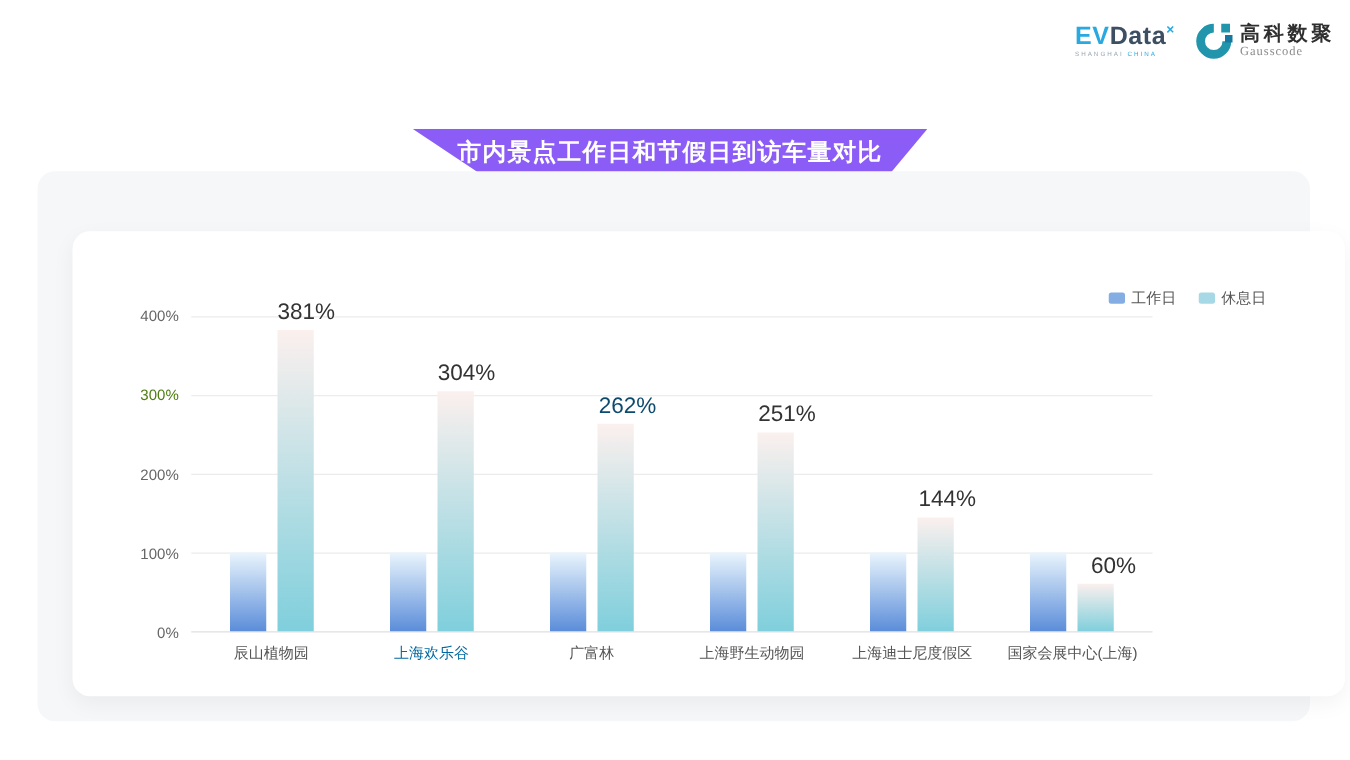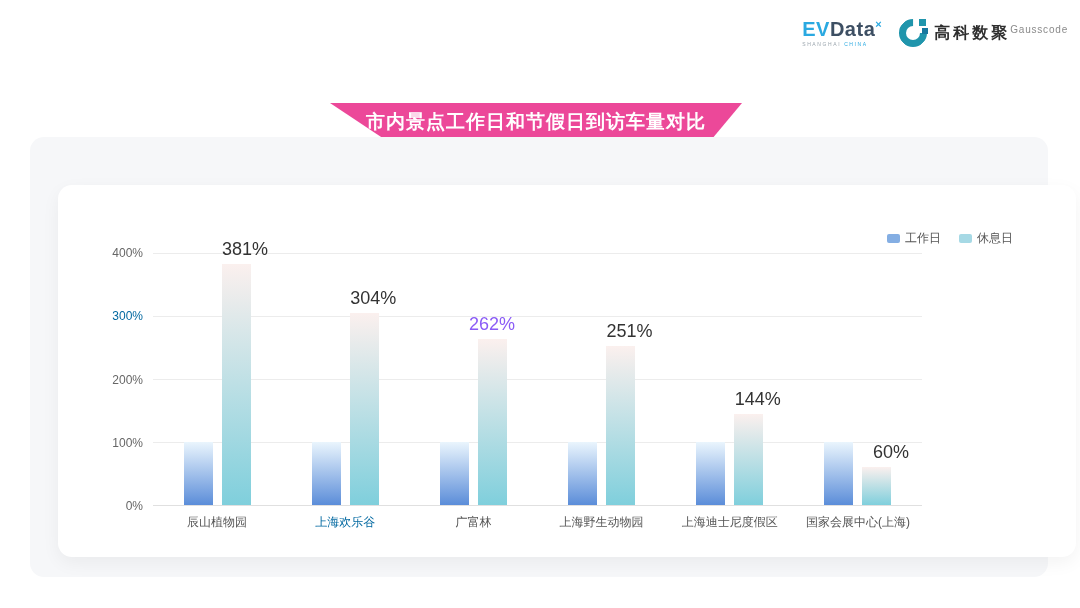--- a/index.html
+++ b/index.html
@@ -16,21 +16,21 @@
   .ev-line .ev { color:#2aa9e1; }
   .ev-line sup { color:#2aa9e1; font-size:11px; font-weight:bold; }
   .ev-sub { font-size:5px; color:#9aa5ad; letter-spacing:1.6px; margin-top:2px; }
   .ev-sub .cn { color:#2aa9e1; }
   .gausscode { display:flex; align-items:center; gap:6px; }
   .gc-icon { position:relative; width:30px; height:30px; }
   .gc-ring { position:absolute; left:1px; top:1px; width:28px; height:28px; border:7px solid #2095ac;
              border-radius:50%; border-top-color:transparent; transform:rotate(45deg); }
   .gc-sq1 { position:absolute; width:7px; height:7px; background:#2095ac; right:2px; top:1px; }
   .gc-sq2 { position:absolute; width:6px; height:6px; background:#17789f; right:0px; top:10px; }
-  .gc-text { display:flex; flex-direction:row; line-height:1.1; }
+  .gc-text { display:flex; flex-direction:column; line-height:1.1;font-family:Liberation Serif, serif; }
   .gc-cn { font-size:16px; font-weight:bold; color:#2f2f2f; letter-spacing:3px; }
   .gc-en { font-size:10px; color:#8a8a8a; letter-spacing:.8px; }
 
   
   .banner {
     position:absolute; left:330px; top:103px; width:412px; height:37px;
     clip-path:polygon(0 0, 100% 0, 92.5% 100%, 13.5% 100%);
     display:flex; align-items:center; justify-content:center;
     color:#fff; font-size:19px; font-weight:bold; letter-spacing:1px;
   }
@@ -71,21 +71,21 @@
         <div class="gc-sq1"></div>
         <div class="gc-sq2"></div>
       </div>
       <div class="gc-text">
         <span class="gc-cn">高科数聚</span>
         <span class="gc-en">Gausscode</span>
       </div>
     </div>
   </div>
 
-  <div class="banner" style="background: #ec4899;">
+  <div class="banner" style="background: #8b5cf6;">
     <span>市内景点工作日和节假日到访车量对比</span>
   </div>
 
   <div class="panel" style="background: rgb(246, 247, 249);">
     <div class="card">
       <div class="legend">
           <div class="legend-item">
             <span class="legend-swatch" style="background: rgb(132, 174, 227);"></span>
             <span>工作日</span>
           </div>
@@ -94,34 +94,34 @@
             <span>休息日</span>
           </div>
         </div>
       <div class="plot">
           <div class="ytick" style="top: 246px; color: rgb(102, 102, 102);">0%</div>
           <div class="gridline" style="top: 189.25px; background: rgb(236, 236, 236);"></div>
           <div class="ytick" style="top: 182.75px; color: rgb(102, 102, 102);">100%</div>
           <div class="gridline" style="top: 126px; background: rgb(236, 236, 236);"></div>
           <div class="ytick" style="top: 119.5px; color: rgb(102, 102, 102);">200%</div>
           <div class="gridline" style="top: 62.75px; background: rgb(236, 236, 236);"></div>
-          <div class="ytick" style="top: 56.25px; color: #0369a1;">300%</div>
+          <div class="ytick" style="top: 56.25px; color: #4d7c0f;">300%</div>
           <div class="gridline" style="top: -0.5px; background: rgb(236, 236, 236);"></div>
           <div class="ytick" style="top: -7px; color: rgb(102, 102, 102);">400%</div>
           <div class="bar" style="left: 30.5833px; height: 63.25px; background: linear-gradient(rgb(234, 245, 253) 0%, rgb(91, 141, 217) 100%);"></div>
           <div class="bar" style="left: 68.5833px; height: 240.982px; background: linear-gradient(rgb(251, 240, 238) 0%, rgb(127, 207, 220) 100%);"></div>
           <div class="vlabel" style="left: 51.0833px; bottom: 244.982px; color: rgb(51, 51, 51);">381%</div>
           <div class="xtick" style="left: -10.9167px; color: rgb(85, 85, 85);">辰山植物园</div>
           <div class="bar" style="left: 158.75px; height: 63.25px; background: linear-gradient(rgb(234, 245, 253) 0%, rgb(91, 141, 217) 100%);"></div>
           <div class="bar" style="left: 196.75px; height: 192.28px; background: linear-gradient(rgb(251, 240, 238) 0%, rgb(127, 207, 220) 100%);"></div>
           <div class="vlabel" style="left: 179.25px; bottom: 196.28px; color: rgb(51, 51, 51);">304%</div>
           <div class="xtick" style="left: 117.25px; color: #0369a1;">上海欢乐谷</div>
           <div class="bar" style="left: 286.917px; height: 63.25px; background: linear-gradient(rgb(234, 245, 253) 0%, rgb(91, 141, 217) 100%);"></div>
           <div class="bar" style="left: 324.917px; height: 165.715px; background: linear-gradient(rgb(251, 240, 238) 0%, rgb(127, 207, 220) 100%);"></div>
-          <div class="vlabel" style="left: 298px; bottom: 169.715px; color: #8b5cf6;">262%</div>
+          <div class="vlabel" style="left: 308px; bottom: 169.715px; color: #0c4a6e;">262%</div>
           <div class="xtick" style="left: 245.417px; color: rgb(85, 85, 85); font-family: Liberation Mono, monospace;">广富林</div>
           <div class="bar" style="left: 415.083px; height: 63.25px; background: linear-gradient(rgb(234, 245, 253) 0%, rgb(91, 141, 217) 100%);"></div>
           <div class="bar" style="left: 453.083px; height: 158.757px; background: linear-gradient(rgb(251, 240, 238) 0%, rgb(127, 207, 220) 100%);"></div>
           <div class="vlabel" style="left: 435.583px; bottom: 162.757px; color: rgb(51, 51, 51);">251%</div>
           <div class="xtick" style="left: 373.583px; color: rgb(85, 85, 85);">上海野生动物园</div>
           <div class="bar" style="left: 543.25px; height: 63.25px; background: linear-gradient(rgb(234, 245, 253) 0%, rgb(91, 141, 217) 100%);"></div>
           <div class="bar" style="left: 581.25px; height: 91.08px; background: linear-gradient(rgb(251, 240, 238) 0%, rgb(127, 207, 220) 100%);"></div>
           <div class="vlabel" style="left: 563.75px; bottom: 95.08px; color: rgb(51, 51, 51);">144%</div>
           <div class="xtick" style="left: 501.75px; color: rgb(85, 85, 85);">上海迪士尼度假区</div>
           <div class="bar" style="left: 671.417px; height: 63.25px; background: linear-gradient(rgb(234, 245, 253) 0%, rgb(91, 141, 217) 100%);"></div>

